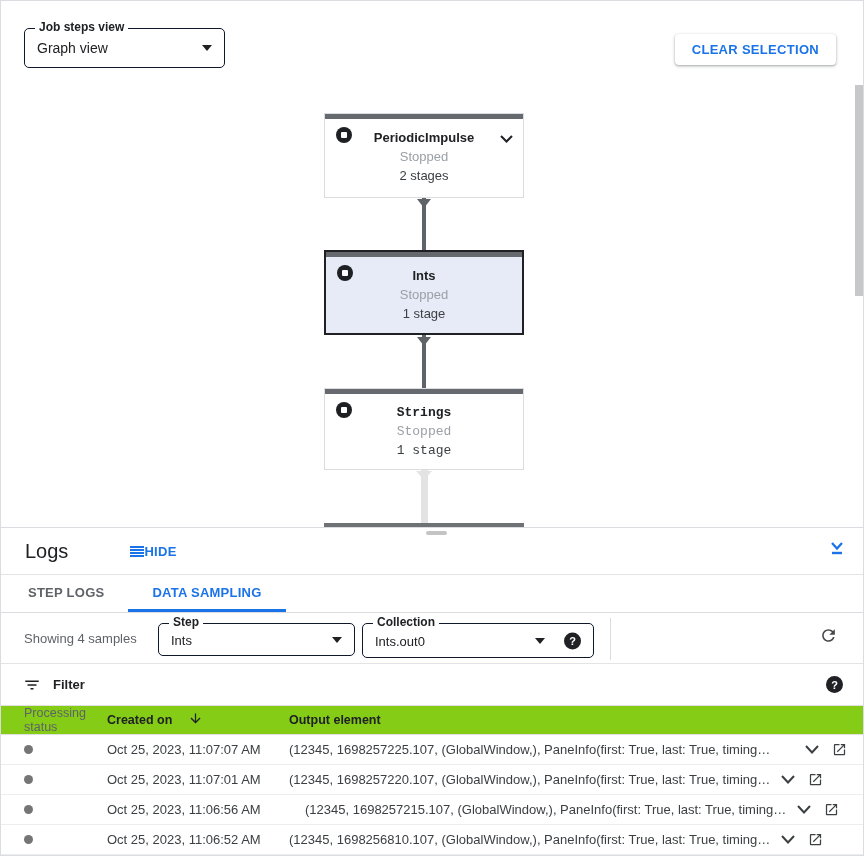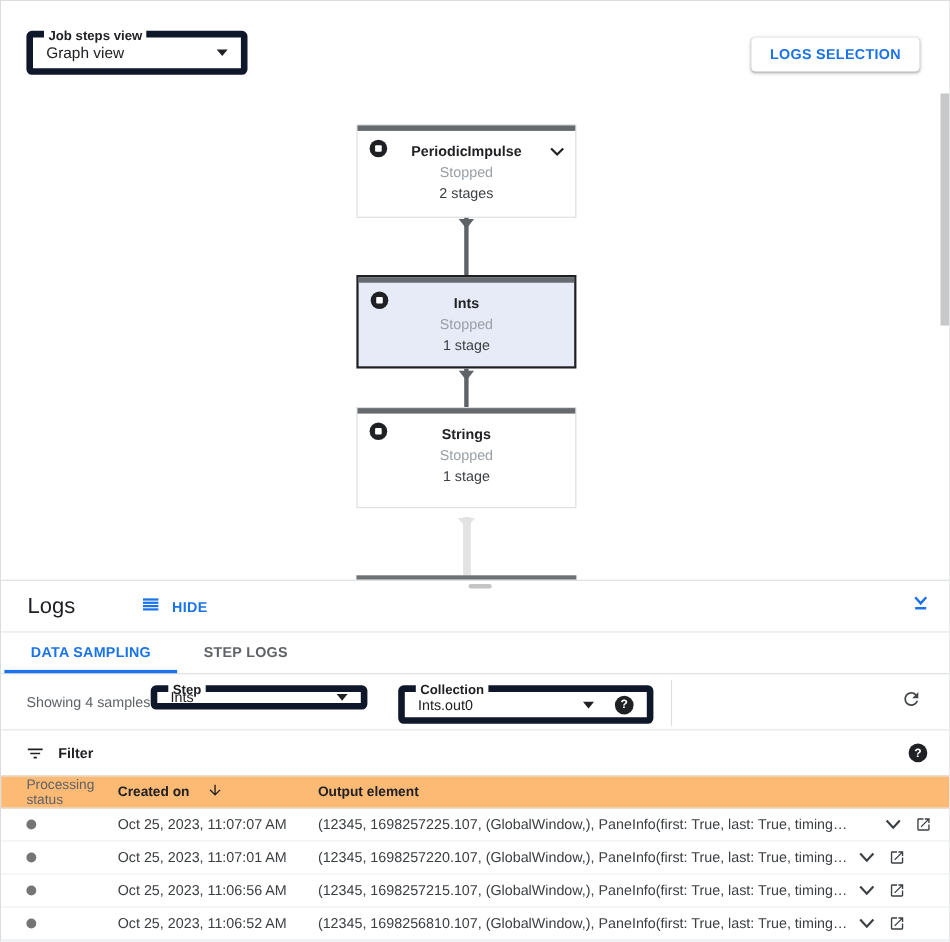--- a/index.html
+++ b/index.html
@@ -3,21 +3,21 @@
 <meta charset="utf-8">
 <style>
   * { margin:0; padding:0; box-sizing:border-box; }
   html,body { background:#fff; }
   body { font-family:"Liberation Sans","DejaVu Sans",sans-serif; color:#202124; }
   .page { position:relative; width:864px; height:856px; border:1px solid #dadce0; background:#fff; overflow:hidden; }
 
   
   .graph-panel { position:relative; width:100%; height:526px; background:#fff; }
 
-  .mselect { position:absolute; background:#fff; border:6px solid #0f172a; border-radius:5px; }
+  .mselect { position:absolute; background:#fff; border:1px solid #0f172a; border-radius:5px; }
   .mselect .mlabel { position:absolute; top:-9px; left:10px; background:#fff; padding:0 4px; font-size:12px; font-weight:700; color:#202124; white-space:nowrap; }
   .mselect .mvalue { position:absolute; left:12px; top:50%; transform:translateY(-50%); font-size:14px; color:#202124; white-space:nowrap; }
   .caret { position:absolute; right:12px; top:50%; margin-top:-3px; width:0; height:0; border-left:5px solid transparent; border-right:5px solid transparent; border-top:6px solid #202124; }
 
   .job-steps { left:23px; top:27px; width:201px; height:40px; }
 
   .clear-btn { position:absolute; right:27px; top:33px; height:31px; padding:0 17px; background:#fff; border:none; border-radius:4px;
     box-shadow:0 1px 2px rgba(60,64,67,.3), 0 1px 3px 1px rgba(60,64,67,.15);
     color:#1a73e8; font-family:inherit; font-size:13px; font-weight:700; letter-spacing:.3px; cursor:pointer; }
 
@@ -38,48 +38,48 @@
   .next-node-bar { position:absolute; left:323px; top:522px; width:200px; height:5px; background:#6e7275; }
 
   .vscroll { position:absolute; right:0; top:84px; width:8px; height:211px; background:#c7c8ca; }
 
   
   .logs-panel { position:relative; width:100%; height:328px; border-top:1px solid #dadce0; background:#fff; }
   .drag-handle { position:absolute; left:425px; top:3px; width:21px; height:4px; background:#c4c4c4; border-radius:2px; }
 
   .logs-header { position:relative; height:47px; border-bottom:1px solid #e4e4e4; display:flex; align-items:center; }
   .logs-title { font-size:20px; color:#202124; margin-left:24px; }
-  .hide-btn { display:flex; gap:12px; margin-left:62px; background:none; border:none; cursor:pointer; color:#1a73e8; font-family:inherit; font-size:13px; font-weight:700; letter-spacing:.3px; }
+  .hide-btn { display:flex; align-items:center; gap:0; margin-left:62px; background:none; border:none; cursor:pointer; color:#1a73e8; font-family:inherit; font-size:13px; font-weight:700; letter-spacing:.3px; }
   .lines-icon { display:flex; flex-direction:column; gap:1px; }
   .lines-icon i { display:block; width:14px; height:2px; background:#1a73e8; }
   .collapse-btn { position:absolute; right:18px; top:12px; background:none; border:none; cursor:pointer; }
 
   .tabs { height:38px; border-bottom:1px solid #dadce0; display:flex; align-items:stretch; padding-left:3px; }
   .tab { display:flex; align-items:center; padding:0 24px; font-size:13px; font-weight:700; letter-spacing:.25px; color:#5f6368; cursor:pointer; border-bottom:3px solid transparent; }
   .tab.active { color:#1a73e8; border-bottom-color:#1a73e8; }
 
   .controls { position:relative; height:51px; border-bottom:1px solid #e4e4e4; }
   .samples-label { position:absolute; left:23px; top:18px; font-size:13px; color:#5f6368; }
-  .step-select { left:136px; top:10px; width:197px; height:22px; }
+  .step-select { left:157px; top:10px; width:197px; height:33px; }
   .collection-select { left:361px; top:10px; width:232px; height:35px; }
   .mselect .mlabel.small { font-weight:700; font-size:12px; }
   .collection-select .caret { right:48px; }
   .help-icon { width:17px; height:17px; border-radius:50%; background:#202124; color:#fff; font-size:11px; font-weight:700; display:flex; align-items:center; justify-content:center; }
   .collection-select .help-icon { position:absolute; right:12px; top:50%; transform:translateY(-50%); }
   .controls .vdiv { position:absolute; left:609px; top:5px; width:1px; height:42px; background:#dadce0; }
   .refresh-btn { position:absolute; right:25px; top:13px; background:none; border:none; cursor:pointer; padding:0; }
 
   .filter-row { position:relative; height:41px; display:flex; align-items:center; }
   .filter-icon-wrap { margin-left:22px; display:flex; }
   .filter-label { margin-left:12px; font-size:13px; font-weight:700; color:#202124; }
   .filter-input { flex:1; margin-left:18px; margin-right:40px; border:none; outline:none; font-family:inherit; font-size:14px; color:#202124; }
   .filter-input::placeholder { color:#80868b; }
   .filter-row .help-icon { position:absolute; right:20px; top:12px; }
 
-  .thead { height:30px; background:#fdba74; border-top:1px solid #e0e0e0; border-bottom:1px solid #e0e0e0; display:flex; align-items:center; font-size:12.5px; }
+  .thead { height:30px; background:#84cc16; border-top:1px solid #e0e0e0; border-bottom:1px solid #e0e0e0; display:flex; align-items:center; font-size:12.5px; }
   .col-status { width:106px; padding-left:23px; }
   .col-created { width:182px; }
   .col-output { flex:1; }
   .thead .col-status { color:#5f6368; }
   .thead .col-created, .thead .col-output { color:#202124; font-weight:700; display:flex; align-items:center; gap:16px; }
 
   .trow { height:30px; border-bottom:1px solid #ebedef; display:flex; align-items:center; font-size:13px; color:#3c4043; }
   .status-dot { width:9px; height:9px; border-radius:50%; background:#757575; margin-left:0; }
   .trow .col-status { display:flex; align-items:center; }
   .cell-output { width:486px; overflow:hidden; white-space:nowrap; }
@@ -92,21 +92,21 @@
 <div class="page">
 
   <div class="graph-panel">
 
     <div class="mselect job-steps">
       <span class="mlabel">Job steps view</span>
       <span class="mvalue">Graph view</span>
       <span class="caret"></span>
     </div>
 
-    <button class="clear-btn">LOGS SELECTION</button>
+    <button class="clear-btn">CLEAR SELECTION</button>
 
     <div class="gnode" style="top:112px;height:85px;">
       <div class="bar"></div>
       <span class="nicon">
           <i></i>
         </span>
       <span class="nchev">
         <svg width="13" height="8" viewBox="0 0 13 8">
             <polyline points="1,1 6.5,6.5 12,1" fill="none" stroke="#202124" stroke-width="2"></polyline>
           </svg>
@@ -125,21 +125,21 @@
           <i></i>
         </span>
       <div class="ntitle">Ints</div>
       <div class="nstatus">Stopped</div>
       <div class="nstages">1 stage</div>
     </div>
 
     <div class="conn" style="left:421px;top:334px;height:53px;"></div>
     <div class="conn-arrow" style="left:416px;top:336px;"></div>
 
-    <div class="gnode" style="top:369px;height:92px;">
+    <div class="gnode" style="top:387px;height:82px;font-family:Liberation Mono, monospace;">
       <div class="bar"></div>
       <span class="nicon">
           <i></i>
         </span>
       <div class="ntitle">Strings</div>
       <div class="nstatus">Stopped</div>
       <div class="nstages">1 stage</div>
     </div>
 
     <div class="conn light" style="left:420px;top:469px;height:53px;"></div>
@@ -165,22 +165,22 @@
       </button>
       <button class="collapse-btn">
         <svg width="16" height="16" viewBox="0 0 16 16">
             <polyline points="3,3 8,8.5 13,3" fill="none" stroke="#1a73e8" stroke-width="2.2"></polyline>
             <line x1="3" y1="13" x2="13" y2="13" stroke="#1a73e8" stroke-width="2.4"></line>
           </svg>
       </button>
     </div>
 
     <div class="tabs">
+      <div class="tab">STEP LOGS</div>
       <div class="tab active">DATA SAMPLING</div>
-      <div class="tab">STEP LOGS</div>
     </div>
 
     <div class="controls">
       <span class="samples-label">Showing 4 samples</span>
 
       <div class="mselect step-select">
         <span class="mlabel small">Step</span>
         <span class="mvalue" style="font-size:13px;">Ints</span>
         <span class="caret"></span>
       </div>
@@ -266,21 +266,21 @@
             </button>
         </span>
       </div>
     </div>
 
     <div class="trow">
       <div class="col-status">
           <span class="status-dot"></span>
         </div>
       <div class="col-created">Oct 25, 2023, 11:06:56 AM</div>
-      <div class="col-output" style="display:flex;align-items:center;">
+      <div class="col-output" style="display:flex;align-items:center;margin-left:16px;">
         <span class="cell-output">(12345, 1698257215.107, (GlobalWindow,), PaneInfo(first: True, last: True, timing…</span>
         <span class="row-actions">
           <button class="icon-btn">
               <svg width="14" height="9" viewBox="0 0 14 9">
                 <polyline points="1,1 7,7.5 13,1" fill="none" stroke="#3c4043" stroke-width="2"></polyline>
               </svg>
             </button>
           <button class="icon-btn">
               <svg width="15" height="15" viewBox="0 0 24 24">
                 <path fill="#3c4043" d="M19 19H5V5h7V3H5c-1.11 0-2 .9-2 2v14c0 1.1.89 2 2 2h14c1.1 0 2-.9 2-2v-7h-2v7zM14 3v2h3.59l-9.83 9.83 1.41 1.41L19 6.41V10h2V3h-7z"></path>

